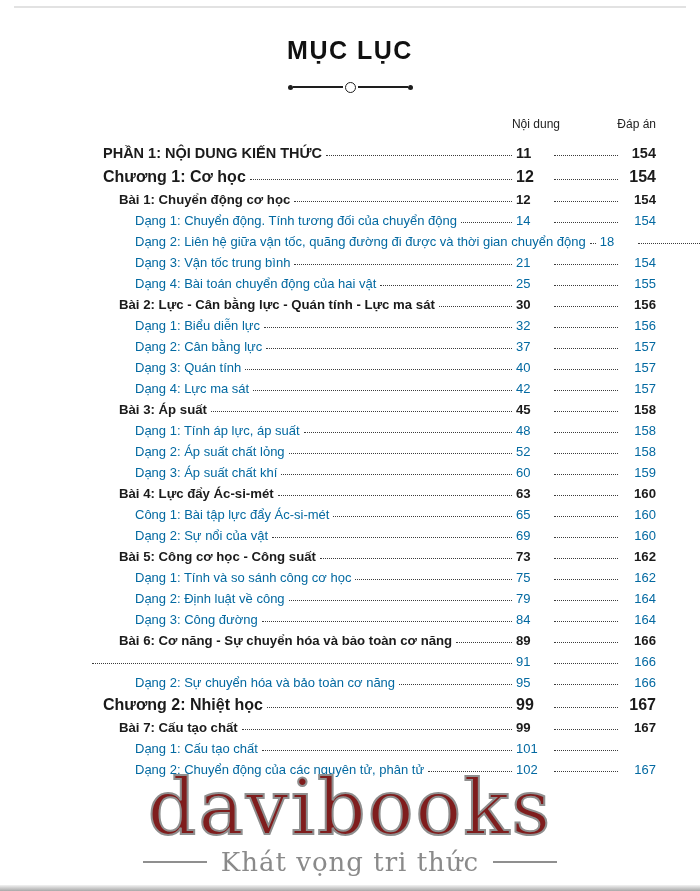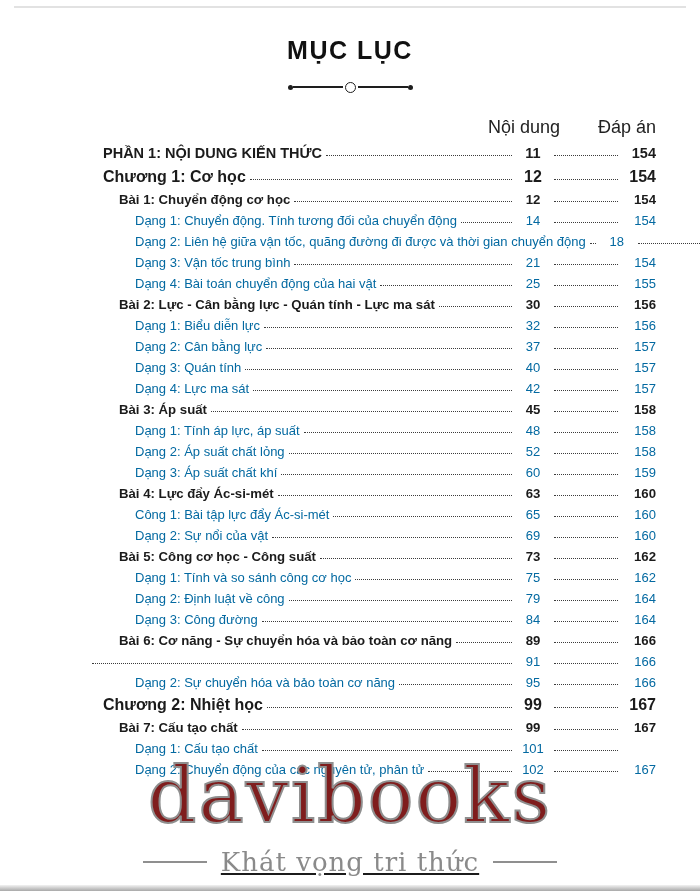--- a/index.html
+++ b/index.html
@@ -27,53 +27,53 @@
     color:#111;
   }
 
   
   .divider{display:flex;align-items:center;justify-content:center;margin-top:16px;height:12px;}
   .d-dot{width:5px;height:5px;background:#1e1e1e;border-radius:50%;}
   .d-line{width:50px;height:1.6px;background:#1e1e1e;}
   .d-ring{width:9px;height:9px;border:1.7px solid #1e1e1e;border-radius:50%;margin:0 2px;background:#fff;}
 
   
-  .col-headers{position:relative;margin:24px 44px 0 56px;height:17px;font-size:18px;color:#222;}
+  .col-headers{position:relative;margin:24px 44px 0 56px;height:17px;font-size:12px;color:#222;}
   .ch-content{position:absolute;right:96px;top:0;}
   .ch-answer{position:absolute;right:0;top:0;}
 
   
   .toc{margin:8px 44px 0 56px;}
   .row{display:flex;align-items:baseline;white-space:nowrap;}
   .row .label{flex:none;margin-left:47px;}
   .leader, .leader2{
     border-bottom:1.9px dotted #3c3c3c;
     margin:0 4px;
     transform:translateY(-2px);
   }
   .leader{flex:1 1 auto;min-width:6px;}
   .leader2{flex:none;width:64px;}
-  .pg{flex:none;width:34px;text-align:center;}
+  .pg{flex:none;width:34px;text-align:left;}
   .ans{flex:none;width:34px;text-align:right;}
 
   .row.part{font-weight:bold;font-size:14.5px;line-height:23px;}
   .row.chapter{font-weight:bold;font-size:16px;line-height:24px;}
   .row.lesson{font-weight:bold;font-size:13.2px;line-height:21px;padding-left:16px;}
   .row.item{font-size:13px;line-height:21px;padding-left:32px;color:#0369a1;}
 
   
   .watermark{position:absolute;left:0;right:0;bottom:14px;text-align:center;pointer-events:none;}
   .wm-brand{
     font-family:"DejaVu Serif","Liberation Serif",serif;
     font-size:76px;line-height:70px;
     letter-spacing:2px;
     color:#7f1d1d;
     -webkit-text-stroke:2px #8f8f8f;
   }
-  .wm-slogan-row{display:flex;align-items:center;justify-content:center;gap:14px;margin-top:16px;text-decoration:underline;}
+  .wm-slogan-row{display:flex;align-items:center;justify-content:center;gap:14px;margin-top:4px;}
   .wm-line{width:64px;height:2px;background:#8f8f8f;}
   .wm-slogan-text{
     font-family:"DejaVu Serif","Liberation Serif",serif;
     font-size:26px;color:#8a8a8a;letter-spacing:1px;
   }
 </style>
 </head>
 <body>
 
 <div class="page">

